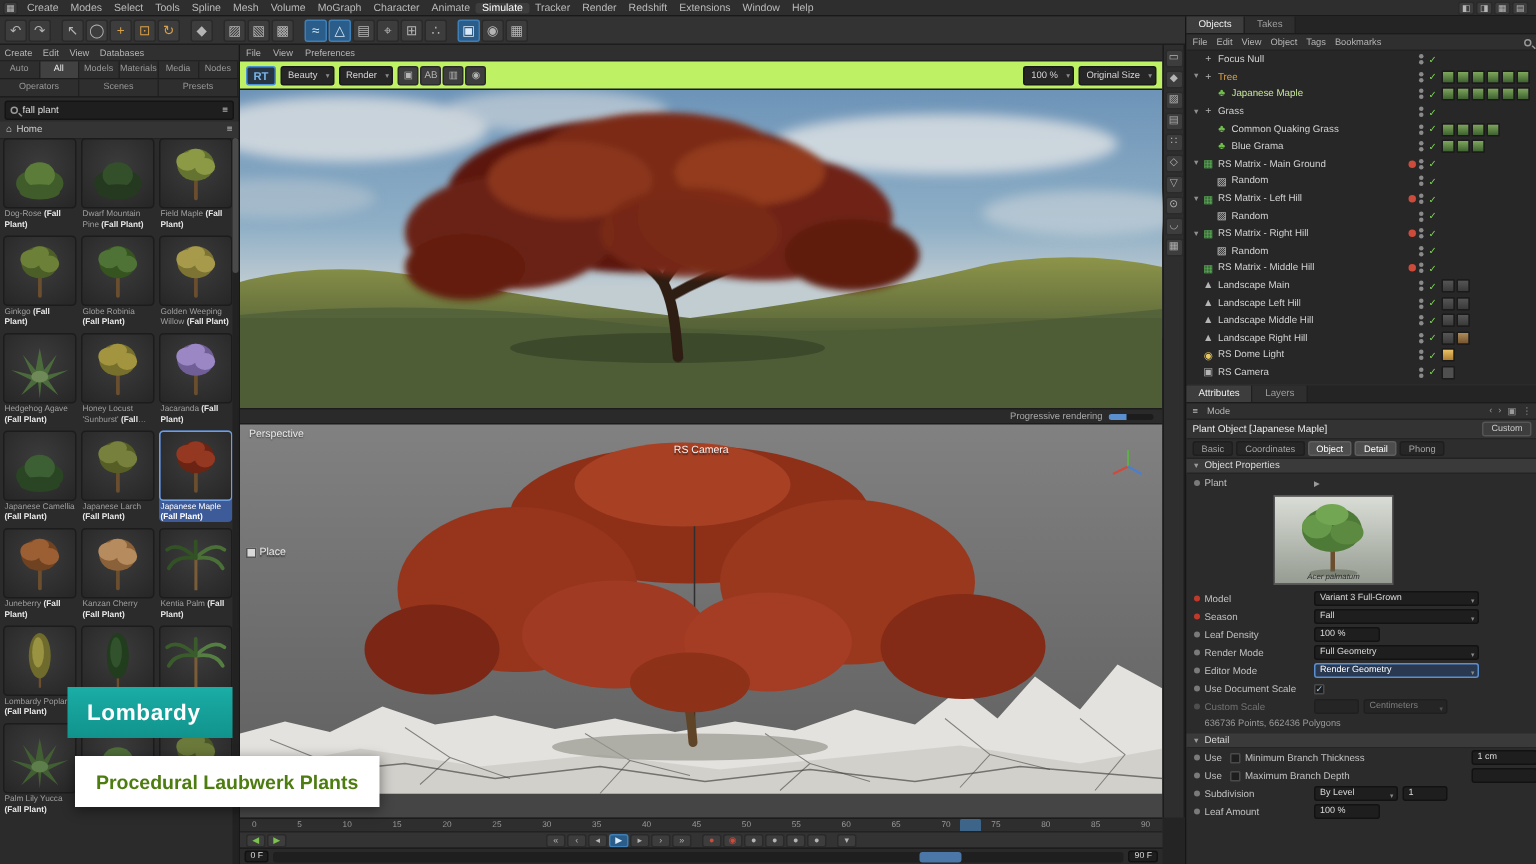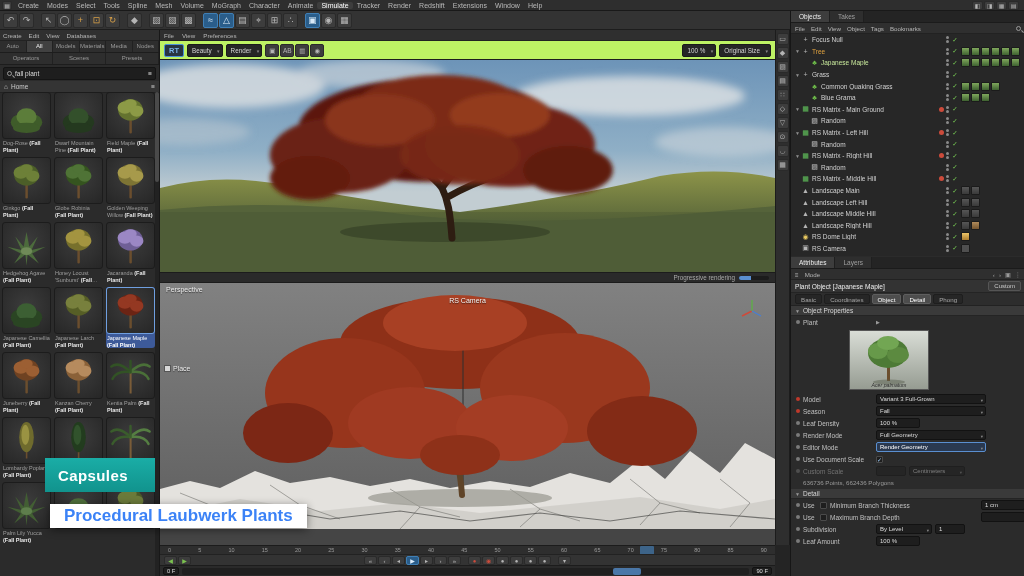--- a/index.html
+++ b/index.html
@@ -130,21 +130,21 @@
 #transport-left{position:absolute;left:4px;top:1px;display:flex;gap:1px}
 .tr-btn{min-width:13px;height:9px;background:#3d3d3d;border:1px solid #2a2a2a;border-radius:2px;color:#b5b5b5;font-size:6px;line-height:8px;text-align:center;padding:0 1px}
 .tr-btn.active{background:#2a5d8a;color:#dcecfa;border-color:#3f7fb5}
 .tr-sep{width:5px}
 #bottombar{position:absolute;left:160px;top:565px;width:615px;height:11px;background:#2a2a2a;border-top:1px solid #1c1c1c;display:flex;align-items:center;gap:3px;padding:0 3px;font-size:6px}
 .range-fld{background:#1e1e1e;border:1px solid #121212;border-radius:2px;height:8px;line-height:7px;padding:0 3px;color:#ddd;font-size:5.8px}
 #bb-track{flex:1;height:7px;background:#1f1f1f;border-radius:2px;position:relative}
 #bb-handle{position:absolute;top:0;width:28px;height:7px;background:#4a77a8;border-radius:2px}
 
 #badge-capsules{position:absolute;left:45px;top:458px;width:110px;height:34px;background:linear-gradient(#1aada6,#11938d);color:#fff;font-weight:bold;font-size:15px;display:flex;align-items:center;padding-left:13px;letter-spacing:.4px;z-index:50}
-#badge-title{position:absolute;left:50px;top:504px;height:24px;background:#fff;color:#3b82f6;font-weight:bold;font-size:17px;display:flex;align-items:center;padding:0 14px;box-shadow:0 2px 8px rgba(0,0,0,.45);z-index:50;white-space:nowrap}
+#badge-title{position:absolute;left:50px;top:504px;height:34px;background:#fff;color:#4d7c0f;font-weight:bold;font-size:13px;display:flex;align-items:center;padding:0 14px;box-shadow:0 2px 8px rgba(0,0,0,.45);z-index:50;white-space:nowrap}
 </style>
 </head>
 <body>
 
 <div id="app">
 
   <div id="menubar">
     <span id="app-icon" class="tb-btn">▦</span>
     <div id="menubar-items">
         <span class="menu-item">Create</span>
@@ -1074,15 +1074,15 @@
       </div>
   </div>
   <div id="bottombar">
     <span class="range-fld">0 F</span>
     <span id="bb-track">
         <span id="bb-handle" style="left: 431px;"></span>
       </span>
     <span class="range-fld">90 F</span>
   </div>
 
-  <div id="badge-capsules">Capsules</div>
+  <div id="badge-capsules">Lombardy</div>
   <div id="badge-title">Procedural Laubwerk Plants</div>
 </div>
 
 </body></html>

